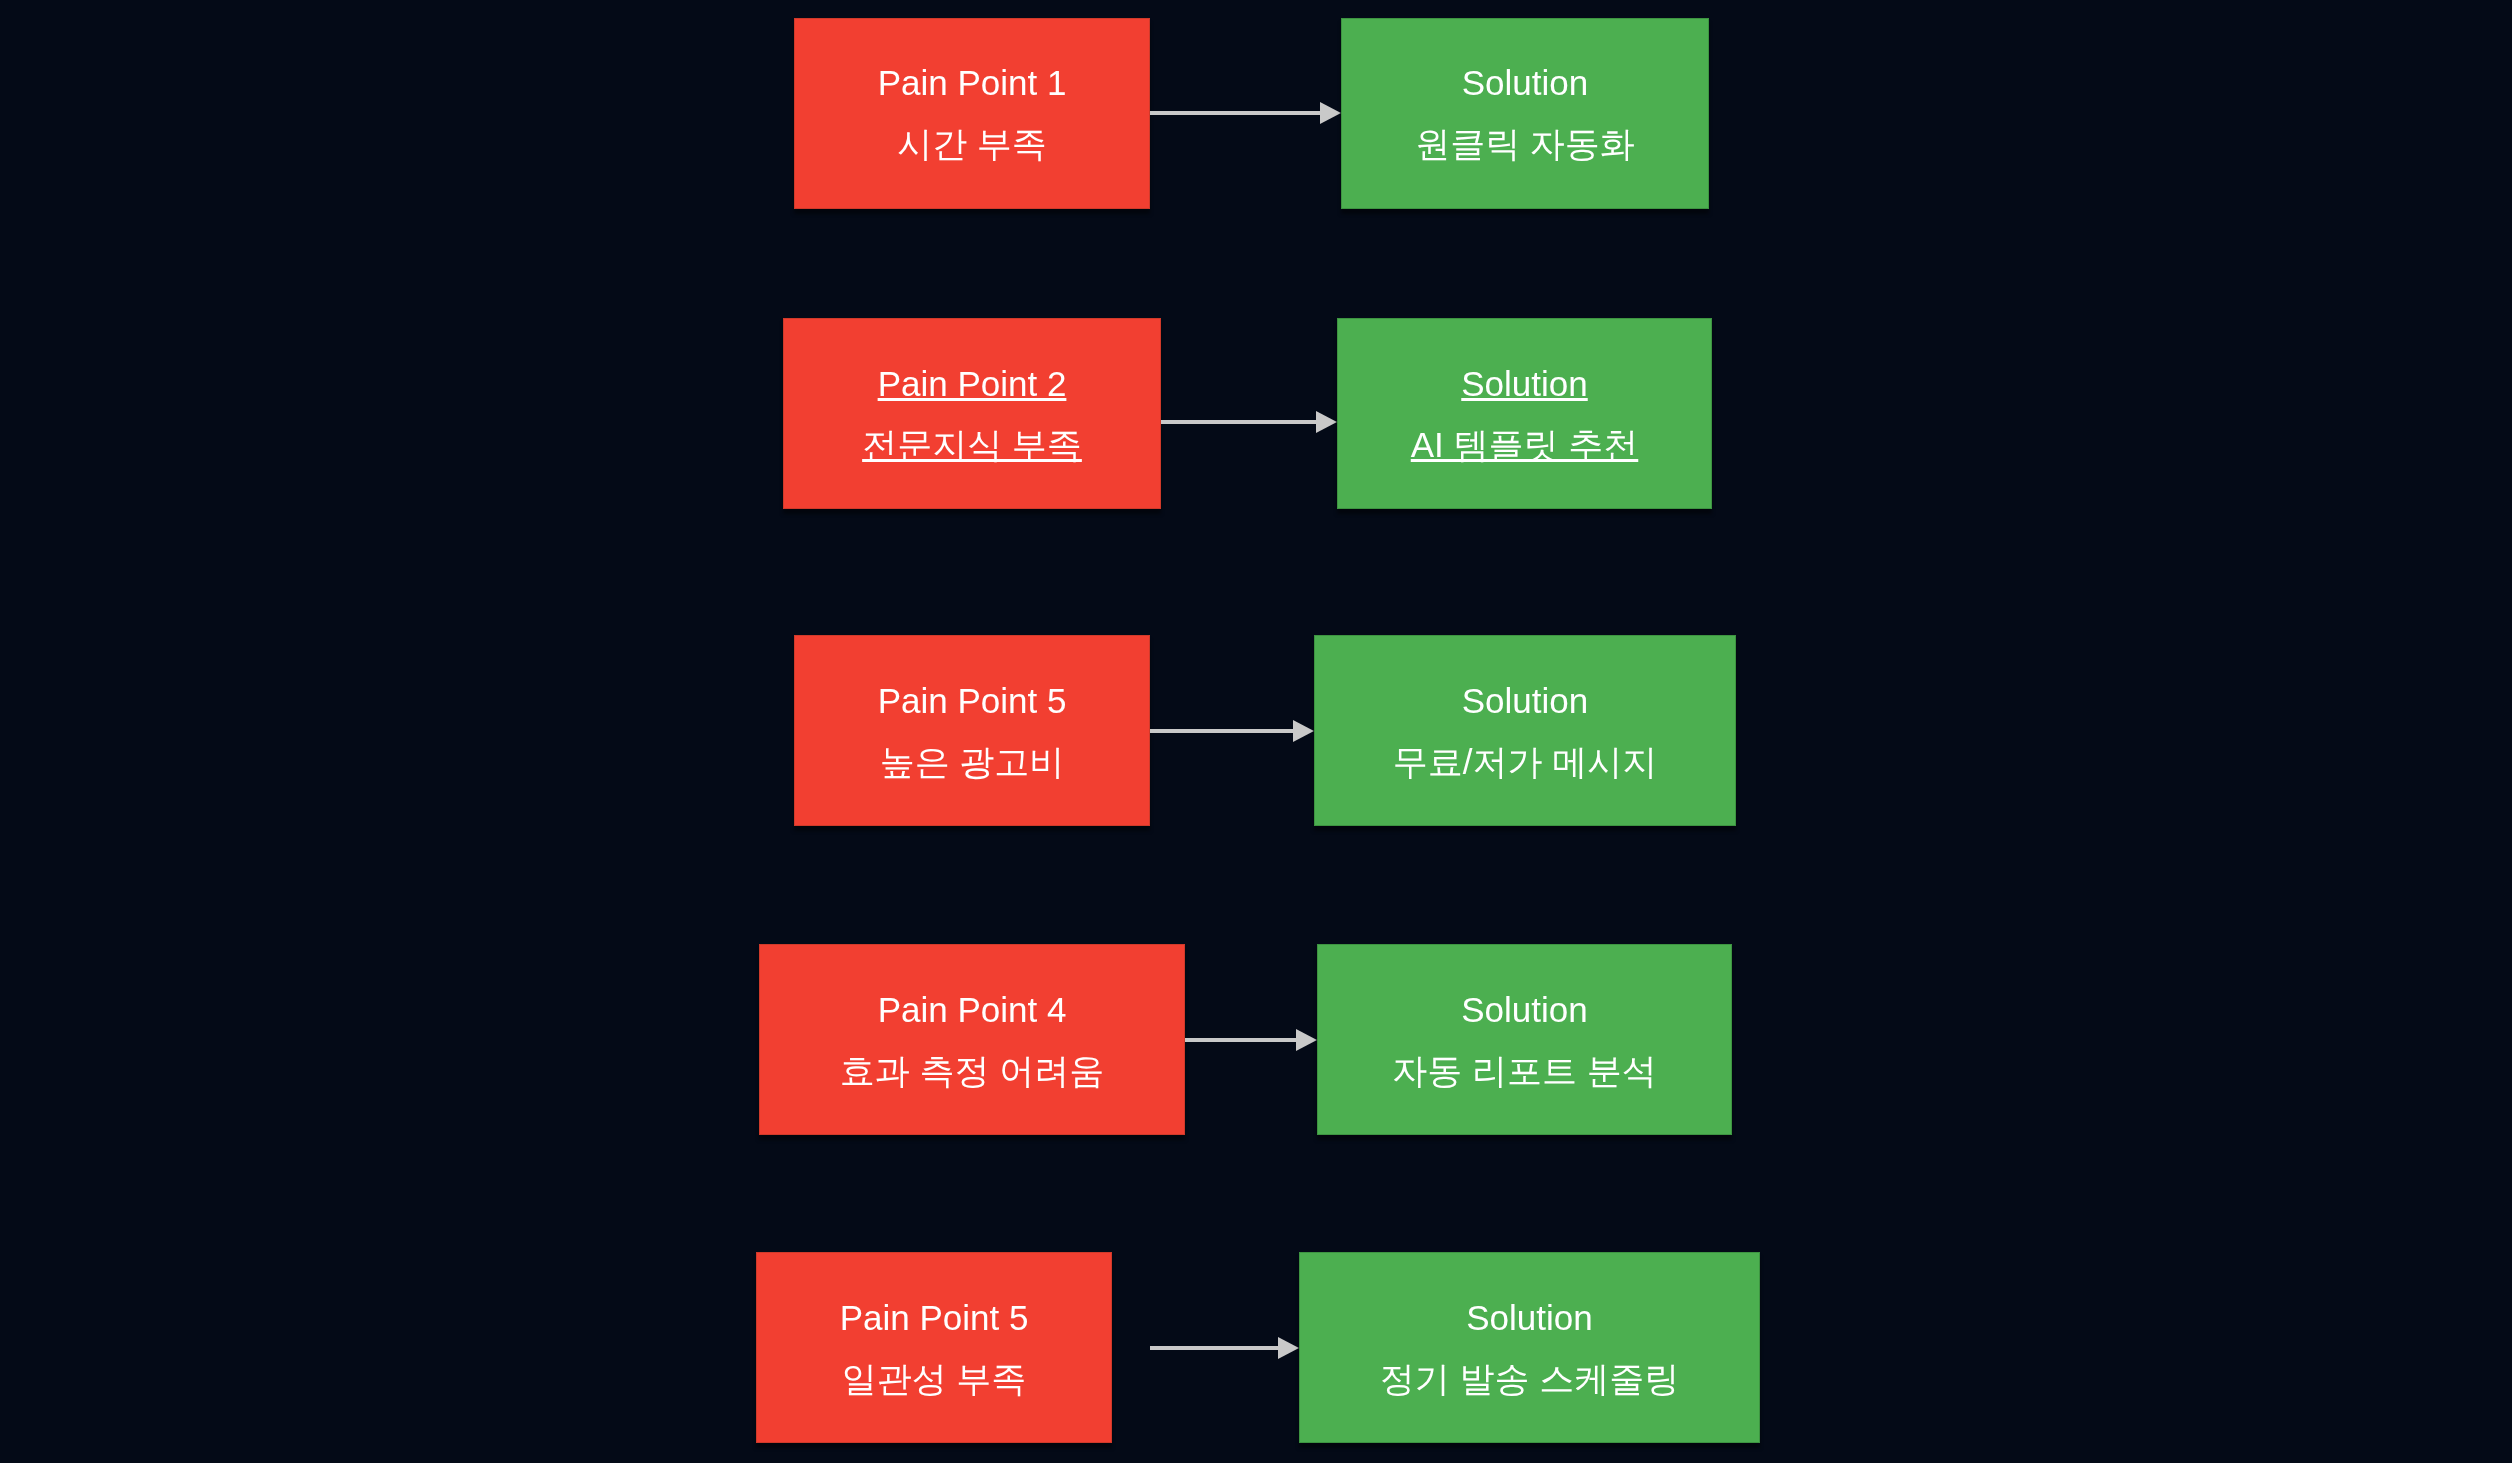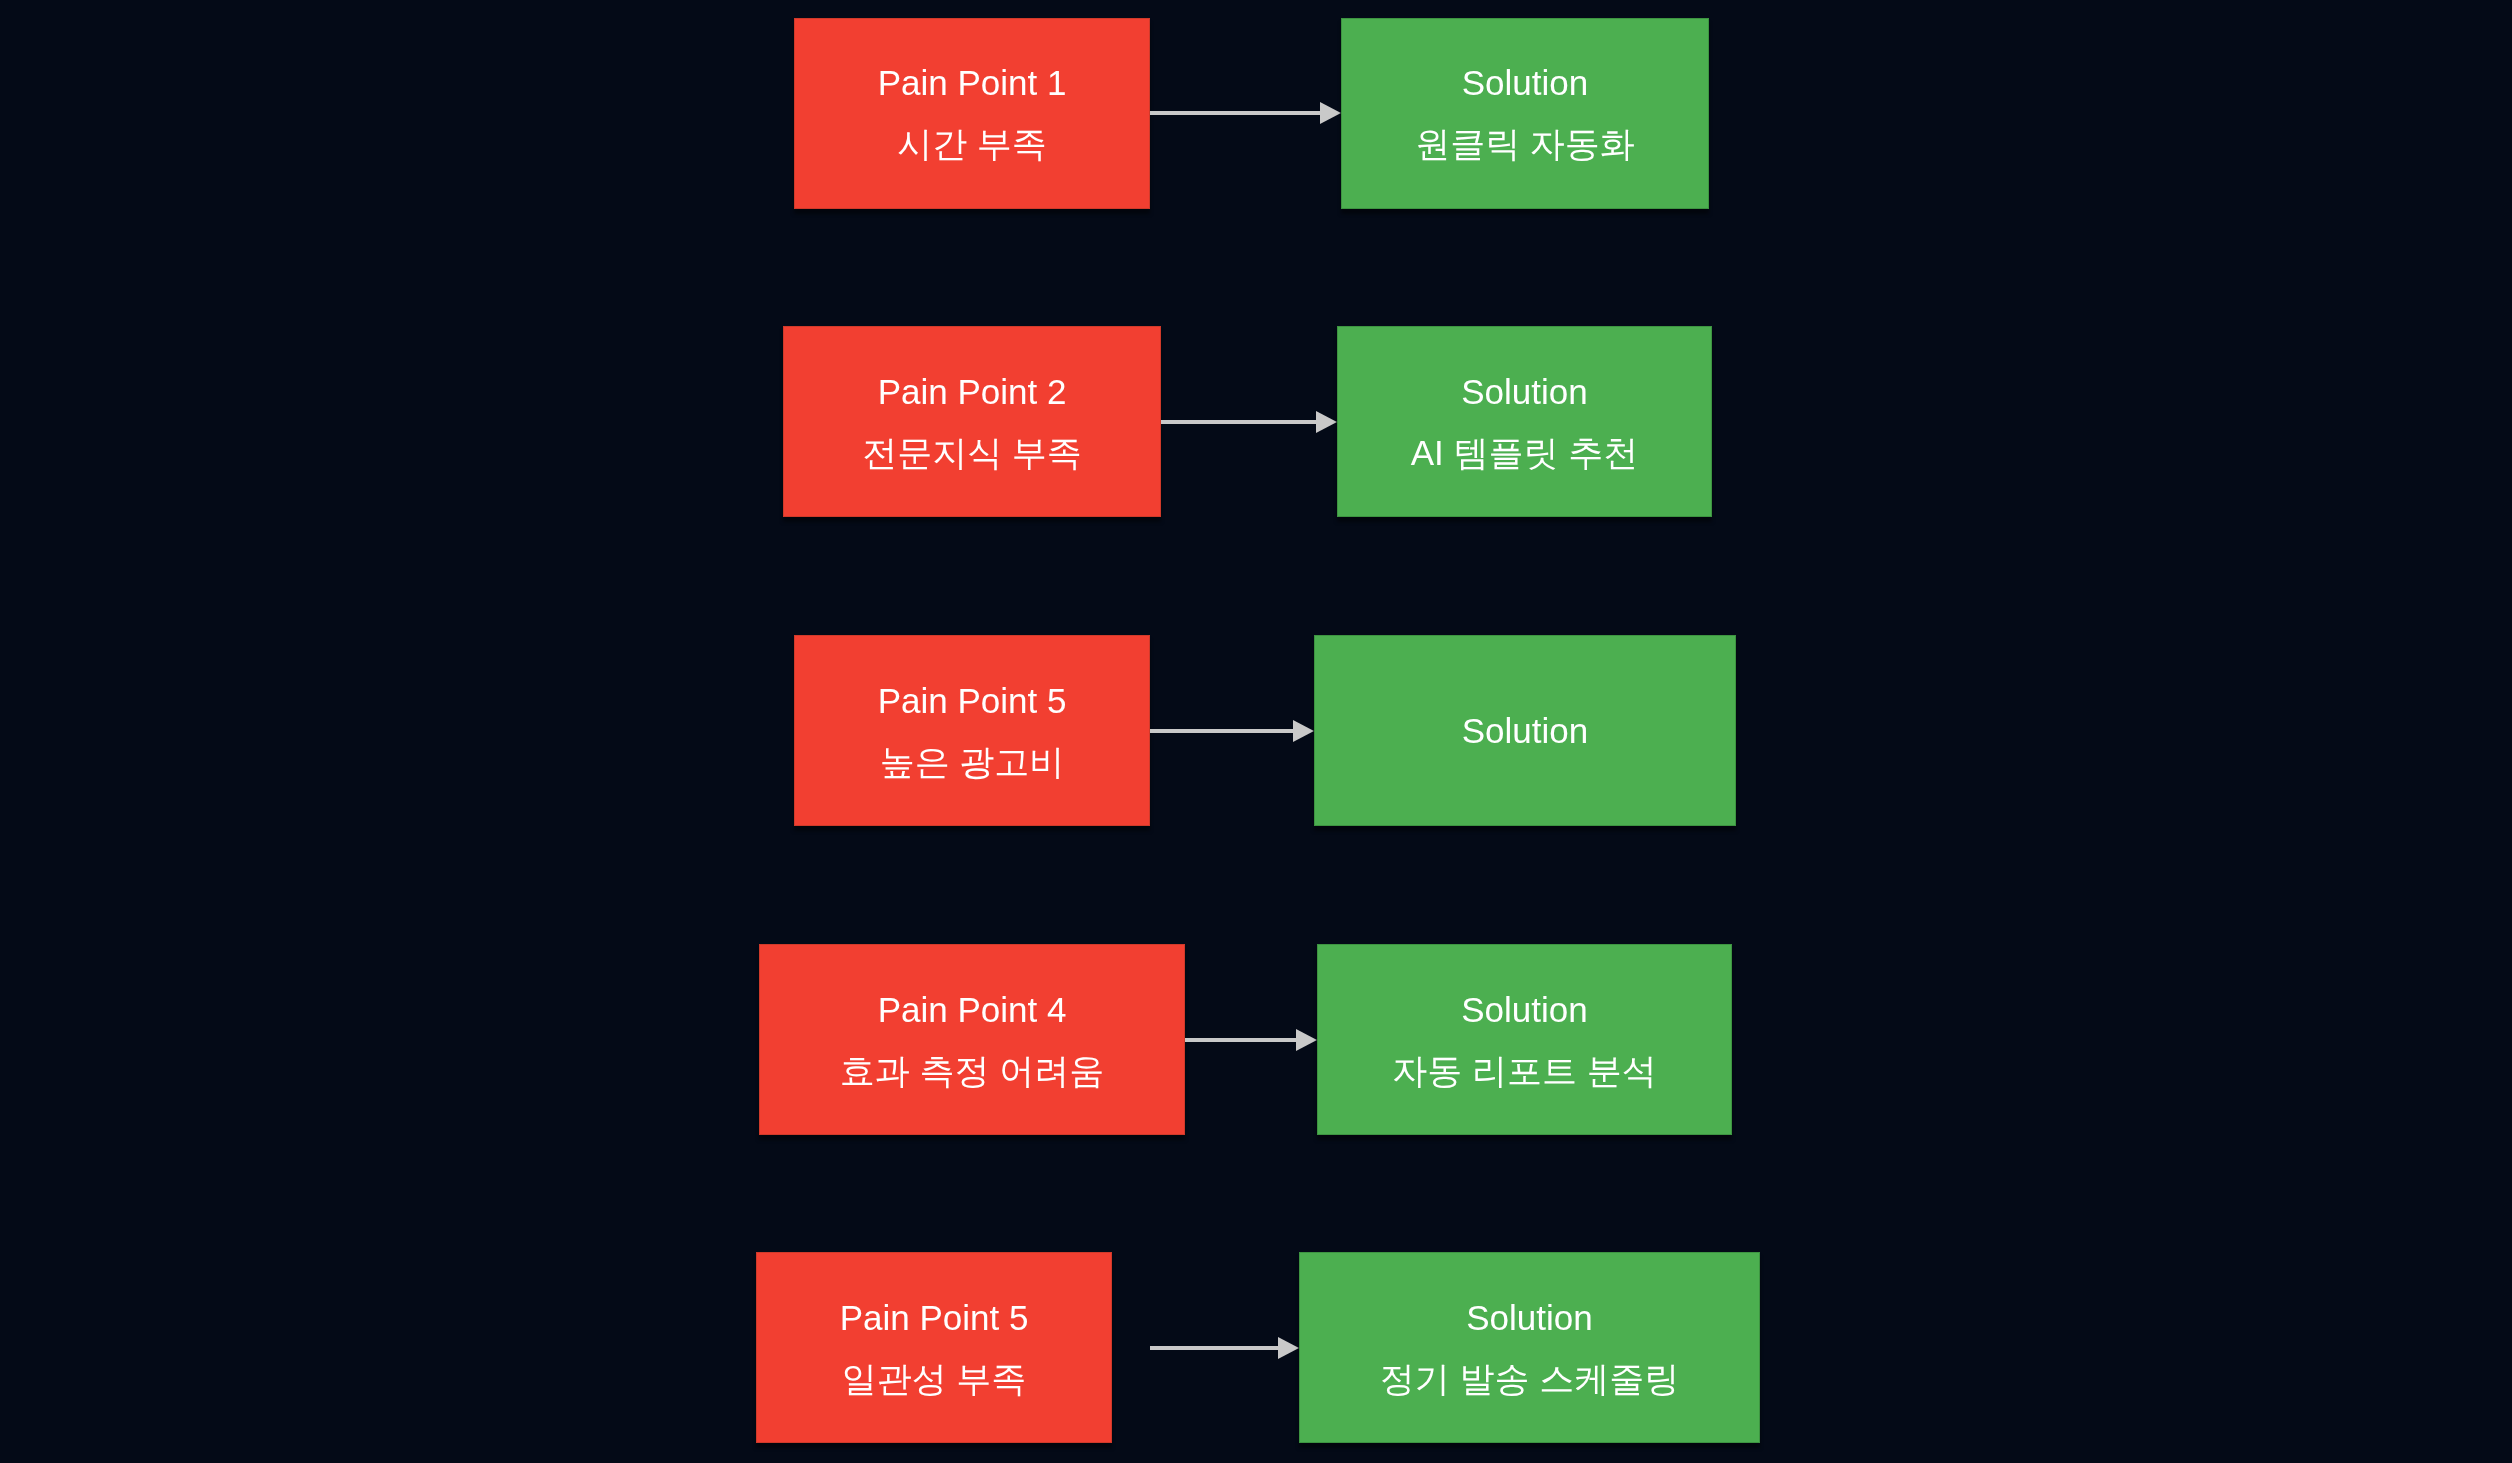--- a/index.html
+++ b/index.html
@@ -59,21 +59,21 @@
     background: var(--arrow);
   }
   .arrow-head {
     width: 0; height: 0;
     border-top: 11px solid transparent;
     border-bottom: 11px solid transparent;
     border-left: 21px solid var(--arrow);
   }
   
   .r1 .node { top: 17.5px; }   .r1 .arrow { top: 102px; }
-  .r2 .node { top: 326px; }  .r2 .arrow { top: 411px; }
+  .r2 .node { top: 318px; text-decoration: underline; }  .r2 .arrow { top: 411px; }
   .r3 .node { top: 635px; }  .r3 .arrow { top: 720px; }
   .r4 .node { top: 944px; } .r4 .arrow { top: 1029px; }
   .r5 .node { top: 1252px; } .r5 .arrow { top: 1337px; }
   
   .r1 .pain { left: 794px; width: 356px; }
   .r2 .pain { left: 783px; width: 378px; }
   .r3 .pain { left: 794px; width: 356px; }
   .r4 .pain { left: 759px; width: 426px; }
   .r5 .pain { left: 756px; width: 356px; }
   .r1 .solution { left: 1341px; width: 368px; }
@@ -126,20 +126,21 @@
     <div class="node pain">
       <span class="line">Pain Point 5</span>
       <span class="line">높은 광고비</span>
     </div>
     <div class="arrow">
       <div class="arrow-line"></div>
       <div class="arrow-head"></div>
     </div>
     <div class="node solution">
       <span class="line">Solution</span>
+      <span class="line">무료/저가 메시지</span>
     </div>
   </div>
 
   <div class="row r4">
     <div class="node pain">
       <span class="line">Pain Point 4</span>
       <span class="line">효과 측정 어려움</span>
     </div>
     <div class="arrow">
       <div class="arrow-line"></div>

